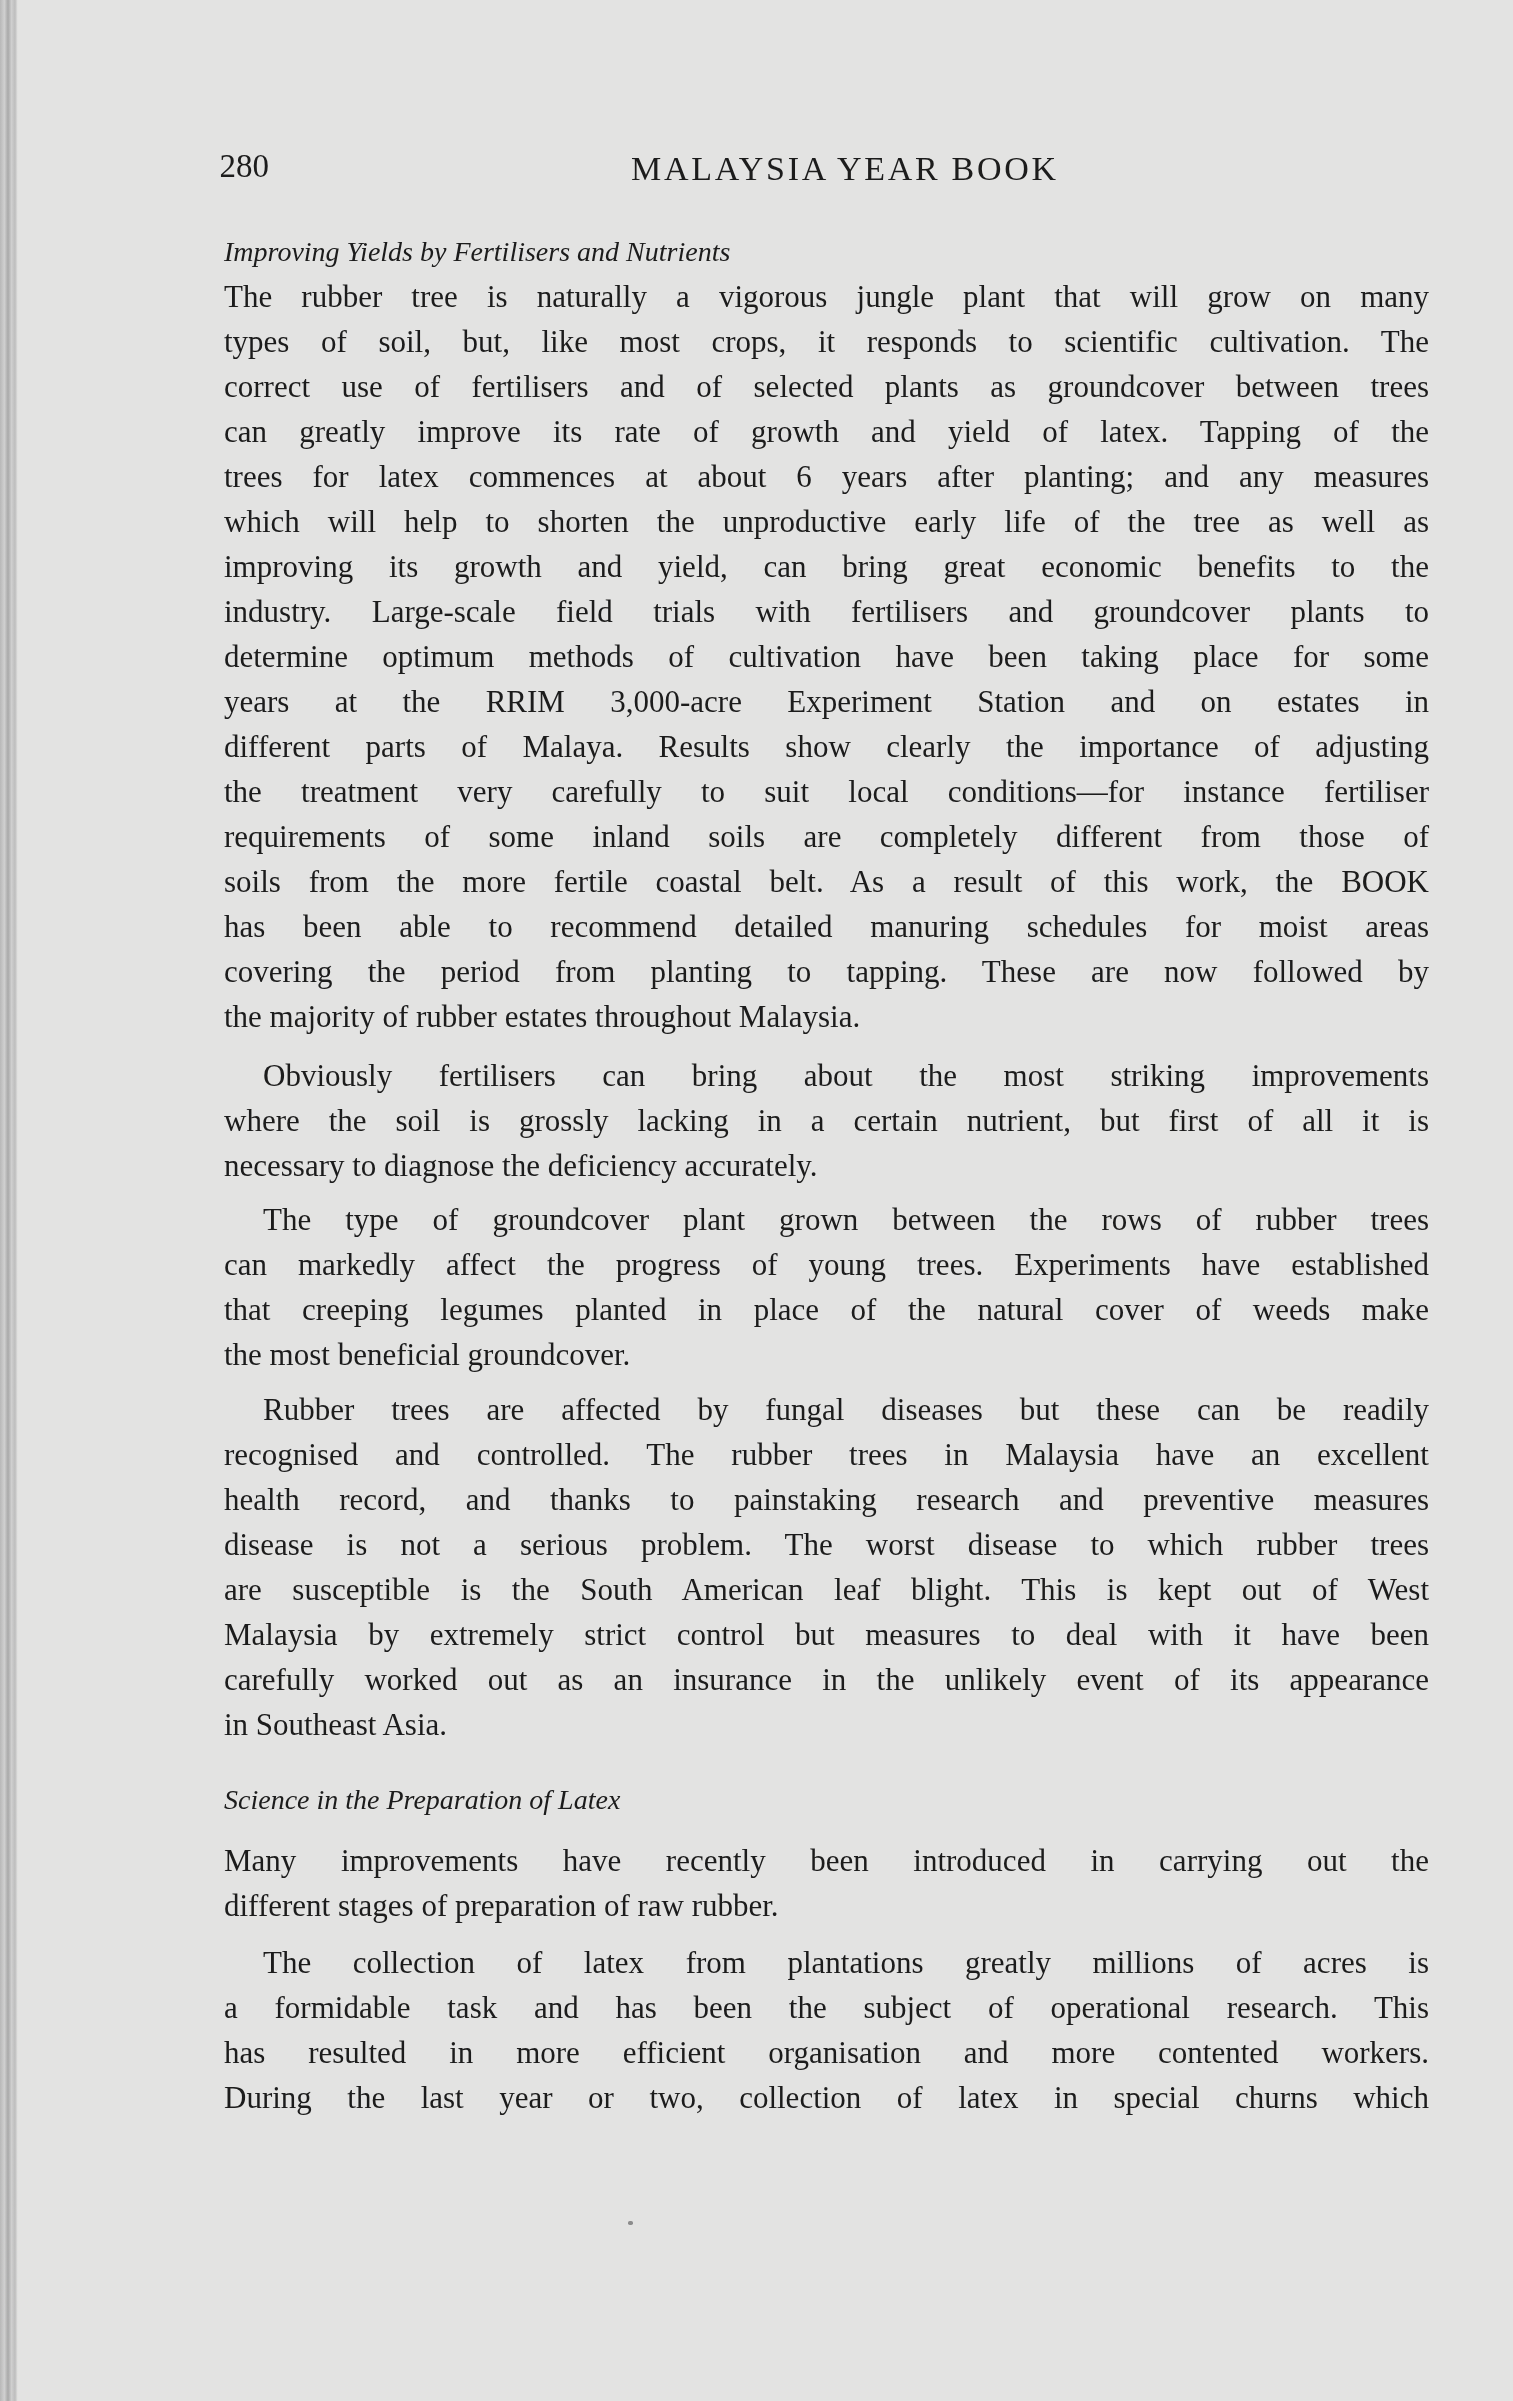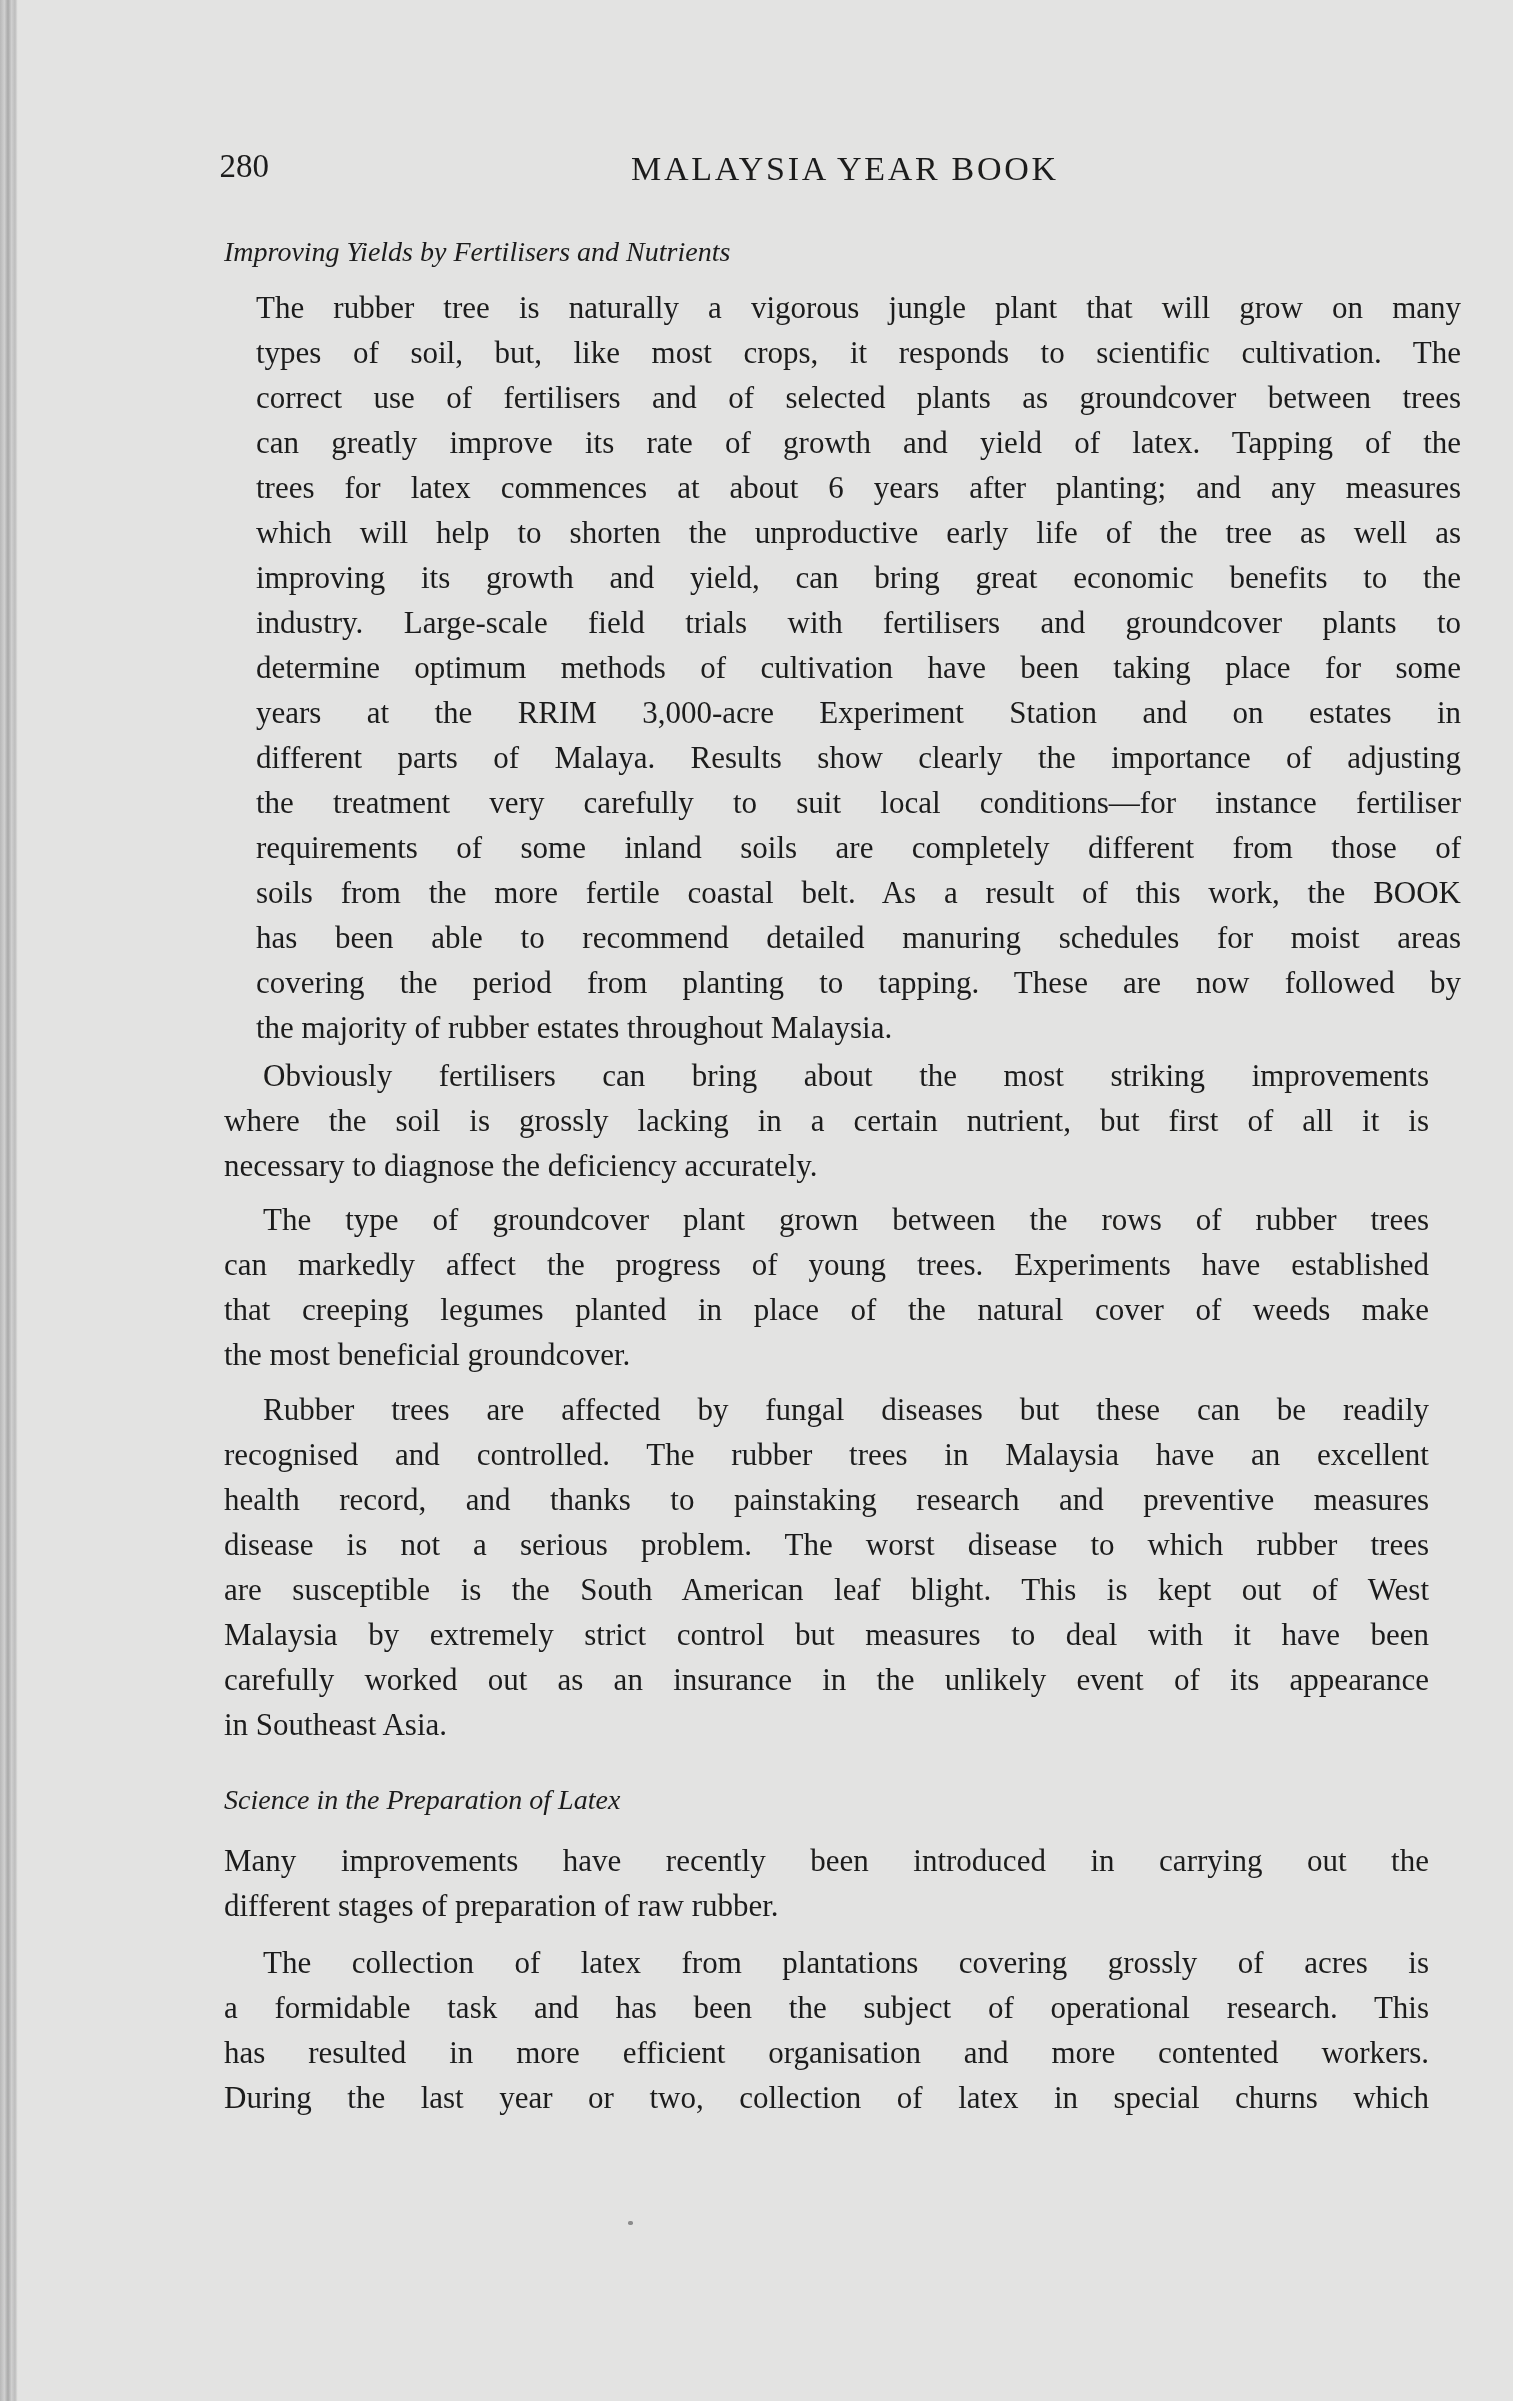--- a/index.html
+++ b/index.html
@@ -50,21 +50,21 @@
 
 <div class="page">
 
   <div class="running-head">
     <span class="page-number">280</span>
     <span class="book-title">MALAYSIA YEAR BOOK</span>
   </div>
 
   <div class="section-heading" style="top:232px;">Improving Yields by Fertilisers and Nutrients</div>
 
-  <p class="para" style="top:285px;margin-left:32px;">
+  <p class="para" style="top:274px;">
     <span class="ln">The rubber tree is naturally a vigorous jungle plant that will grow on many</span>
     <span class="ln">types of soil, but, like most crops, it responds to scientific cultivation. The</span>
     <span class="ln">correct use of fertilisers and of selected plants as groundcover between trees</span>
     <span class="ln">can greatly improve its rate of growth and yield of latex. Tapping of the</span>
     <span class="ln">trees for latex commences at about 6 years after planting; and any measures</span>
     <span class="ln">which will help to shorten the unproductive early life of the tree as well as</span>
     <span class="ln">improving its growth and yield, can bring great economic benefits to the</span>
     <span class="ln">industry. Large-scale field trials with fertilisers and groundcover plants to</span>
     <span class="ln">determine optimum methods of cultivation have been taking place for some</span>
     <span class="ln">years at the RRIM 3,000-acre Experiment Station and on estates in</span>
@@ -102,21 +102,21 @@
   </p>
 
   <div class="section-heading" style="top:1780px;">Science in the Preparation of Latex</div>
 
   <p class="para" style="top:1838px;">
     <span class="ln">Many improvements have recently been introduced in carrying out the</span>
     <span class="ln last">different stages of preparation of raw rubber.</span>
   </p>
 
   <p class="para" style="top:1940px;">
-    <span class="ln indent">The collection of latex from plantations covering grossly of acres is</span>
+    <span class="ln indent">The collection of latex from plantations greatly millions of acres is</span>
     <span class="ln">a formidable task and has been the subject of operational research. This</span>
     <span class="ln">has resulted in more efficient organisation and more contented workers.</span>
     <span class="ln">During the last year or two, collection of latex in special churns which</span>
   </p>
 </div>
 
 <div class="speck" style="left:628px; top:2221px;"></div>
 
 
 </body></html>

